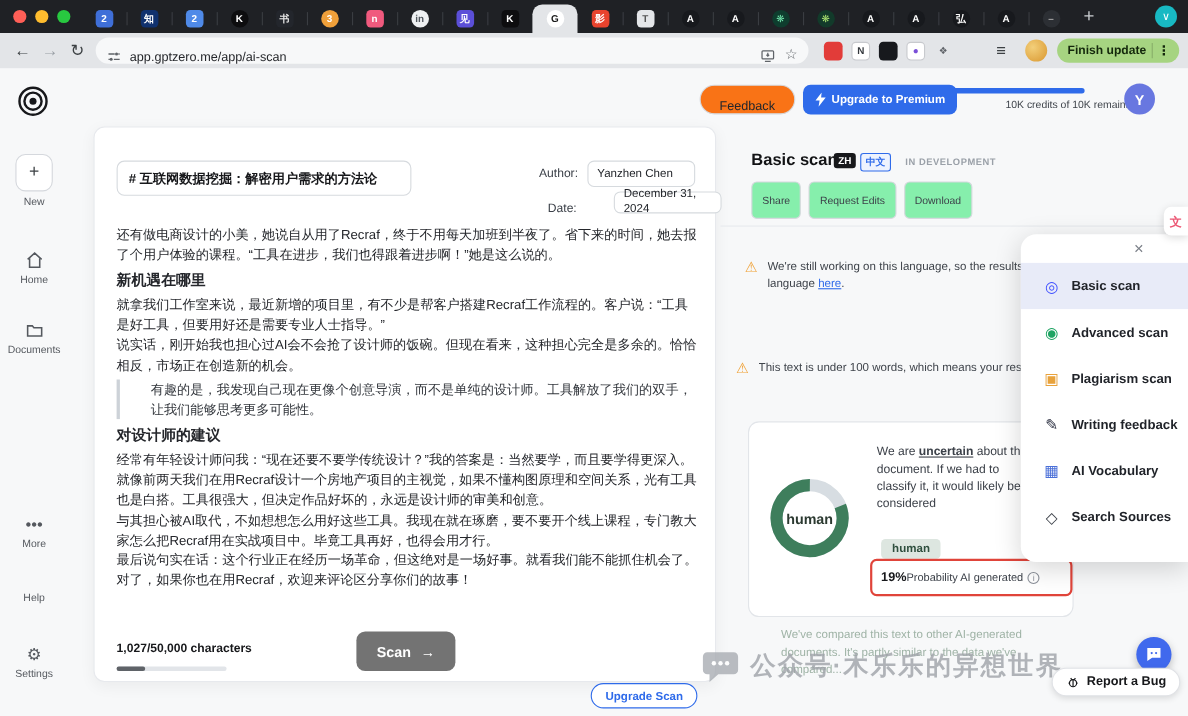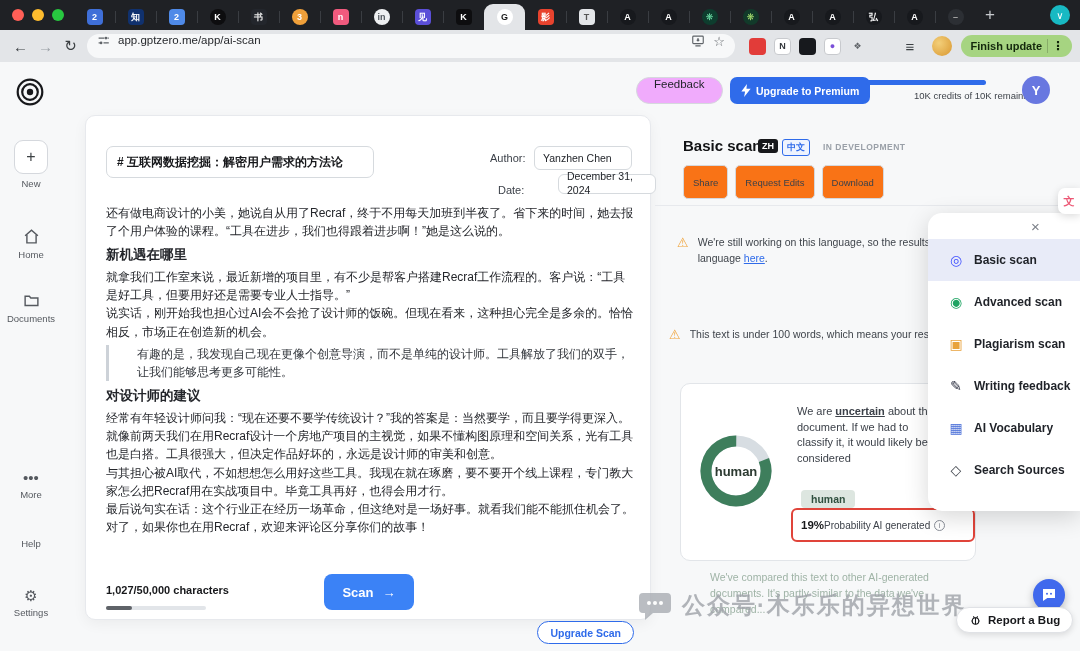--- a/index.html
+++ b/index.html
@@ -17,33 +17,33 @@
   .tab.active { background:#e3e5e8; }
   .favicon { width:16px; height:16px; border-radius:50%; font-size:9px; font-weight:bold; display:flex; align-items:center; justify-content:center; line-height:1; }
   .favicon.sq { border-radius:4px; }
   .newtab { color:#c7cace; font-size:17px; width:28px; text-align:center; cursor:pointer; }
   .tsspacer { flex:1; }
   .tabsearch { width:20px; height:20px; border-radius:50%; background:#18b9c3; color:#fff; font-size:10px; display:flex; align-items:center; justify-content:center; margin-right:10px; cursor:pointer; }
 
   .toolbar { position:absolute; top:30px; left:0; right:0; height:32px; background:#e3e5e8; display:flex; align-items:center; padding:0 8px; }
   .navic { color:#3c4043; font-size:15px; width:25px; text-align:center; cursor:pointer; }
   .navic.fwd { color:#9aa0a6; }
-  .omnibox { width:648px; height:24px; background:#f7f8f9; border-radius:12px; display:flex; align-items:flex-start; padding:0 10px; gap:8px; margin-left:4px; }
+  .omnibox { width:648px; height:24px; background:#f7f8f9; border-radius:12px; display:flex; align-items:flex-end; padding:0 10px; gap:8px; margin-left:4px; }
   .url { font-size:11.5px; color:#26282c; flex:1; }
   .boxic { color:#5f6368; font-size:13px; display:flex; align-items:center; }
   .extrow { display:flex; gap:8px; align-items:center; margin-left:14px; }
   .ext { width:17px; height:17px; border-radius:4px; font-size:9px; font-weight:bold; display:flex; align-items:center; justify-content:center; cursor:pointer; }
   .rightcluster { margin-left:auto; display:flex; align-items:center; gap:9px; }
   .tbavatar { width:20px; height:20px; border-radius:50%; background:radial-gradient(circle at 35% 35%, #f3cf7a, #d9972f); cursor:pointer; }
   .update { height:22px; background:#a6d481; border-radius:12px; display:flex; align-items:center; padding:0 4px 0 10px; font-size:11px; font-weight:bold; color:#14280c; gap:5px; cursor:pointer; }
   .kebab { color:#14280c; font-size:12px; padding:0 4px; border-left:1px solid rgba(0,0,0,0.18); }
 
   
   .logo { position:absolute; left:16px; top:78px; width:28px; height:28px; }
-  .feedback-btn { position:absolute; left:636px; top:77px; height:27px; padding:0 17px; border:1px solid #d5d8dd; border-radius:16px; background:#f0abfc; font-size:11.5px; color:#23262b; display:flex; align-items:flex-start; cursor:pointer; }
+  .feedback-btn { position:absolute; left:636px; top:77px; height:27px; padding:0 17px; border:1px solid #d5d8dd; border-radius:16px; background:#f97316; font-size:11.5px; color:#23262b; display:flex; align-items:flex-end; cursor:pointer; }
   .upgrade-btn { position:absolute; left:730px; top:77px; height:27px; padding:0 11px; border-radius:7px; background:#2f6bea; color:#fff; font-size:10.5px; font-weight:bold; display:flex; align-items:center; gap:5px; cursor:pointer; }
   .credits { position:absolute; left:866px; top:80px; width:120px; }
   .credits-bar { height:5px; border-radius:3px; background:#2f6bea; }
   .credits-text { margin-top:5px; font-size:9.5px; color:#3f444b; white-space:nowrap;margin-left:48px; }
   .user-avatar { position:absolute; left:1022px; top:76px; width:28px; height:28px; border-radius:50%; background:#6877e0; color:#fff; font-size:13px; font-weight:bold; display:flex; align-items:center; justify-content:center; cursor:pointer; }
 
   
   .side-new { position:absolute; left:14px; top:140px; width:34px; text-align:center; cursor:pointer; }
   .side-new .box { width:34px; height:34px; border:1px solid #d5d8dd; border-radius:9px; background:#fff; font-size:16px; color:#3c4043; display:flex; align-items:center; justify-content:center; }
   .side-lb { font-size:9.5px; color:#55595f; margin-top:4px; }
@@ -55,31 +55,31 @@
   .doccard { position:absolute; left:85px; top:115px; width:566px; height:505px; background:#fff; border:1px solid #e7e9ed; border-radius:10px; box-shadow:0 4px 14px rgba(0,0,0,0.05); }
   .doc-title { position:absolute; left:20px; top:30px; width:268px; height:32px; border:1px solid #d6dade; border-radius:7px; font-size:12px; font-weight:bold; color:#17181b; display:flex; align-items:center; padding:0 10px; white-space:nowrap; overflow:hidden; }
   .meta-lb { position:absolute; font-size:11px; color:#3c4149; }
   .meta-in { position:absolute; border:1px solid #d6dade; border-radius:6px; font-size:10.5px; color:#23262b; padding:0 8px; display:flex; align-items:center; background:#fff; }
   .doc-body { position:absolute; left:20px; top:88px; width:528px; font-size:12px; color:#24262b; line-height:1.52; }
   .doc-body .h { font-size:13.5px; font-weight:bold; margin:5px 0 2px; }
   .doc-body .quote { border-left:3px solid #cdd2d8; padding-left:28px; margin:4px 0; color:#33373d; }
   .char-count { position:absolute; left:20px; top:468px; font-size:11px; font-weight:bold; color:#17181b; }
   .hscroll { position:absolute; left:20px; top:490px; width:100px; height:4px; background:#e2e5e9; border-radius:2px; }
   .hscroll .fill { width:26px; height:4px; background:#5f6368; border-radius:2px; }
-  .scan-btn { position:absolute; left:238px; top:458px; width:90px; height:36px; background:#3b82f6; border-radius:8px; color:#fff; font-size:13px; font-weight:bold; display:flex; align-items:center; justify-content:center; gap:9px; cursor:pointer; }
+  .scan-btn { position:absolute; left:238px; top:458px; width:90px; height:36px; background:#737373; border-radius:8px; color:#fff; font-size:13px; font-weight:bold; display:flex; align-items:center; justify-content:center; gap:9px; cursor:pointer; }
   .upgrade-scan { position:absolute; right:16px; top:466px; height:23px; padding:0 12px; border:1.5px solid #2f6bea; border-radius:12px; color:#2f6bea; font-size:10.5px; font-weight:bold; display:flex; align-items:center; background:#fff; cursor:pointer;margin-top:39px; }
 
   
   .results { position:absolute; left:655px; top:115px; width:425px; height:536px; }
   .res-title { position:absolute; left:28px; top:22px; font-size:15px; font-weight:bold; color:#121315; }
   .badge-zh { position:absolute; left:103px; top:24px; background:#17181b; color:#fff; font-size:9px; font-weight:bold; padding:2px 4px; border-radius:3px; }
   .badge-cn { position:absolute; left:127px; top:24px; border:1px solid #2f6bea; color:#2f6bea; background:#eef3fe; font-size:9px; font-weight:bold; padding:1px 4px; border-radius:3px; }
   .res-status { position:absolute; left:168px; top:27px; font-size:8.5px; letter-spacing:0.5px; color:#9aa0a8; font-weight:bold; }
   .res-actions { position:absolute; left:28px; top:50px; display:flex; gap:7px; }
-  .res-btn { height:21px; padding:16px 9px; border:1px solid #d5d8dd; border-radius:5px; background:#f97316; font-size:9.5px; color:#3c4149; display:flex; align-items:center; cursor:pointer; }
+  .res-btn { height:21px; padding:16px 9px; border:1px solid #d5d8dd; border-radius:5px; background:#86efac; font-size:9.5px; color:#3c4149; display:flex; align-items:center; cursor:pointer; }
   .res-div { position:absolute; left:0; right:0; top:90px; height:1px; background:#e7e9ed; }
   .warn { position:absolute; display:flex; gap:9px; }
   .warn-ic { color:#f0a33a; font-size:13px; line-height:1.2; }
   .warn-text { font-size:10.5px; color:#3f444b; line-height:1.5; width:238px; }
   .warn-text .b { font-weight:bold; color:#23262b; }
   .clip { white-space:nowrap; overflow:hidden; }
   .wlink { color:#2f6bea; text-decoration:underline; cursor:pointer; }
   .rescard { position:absolute; left:25px; top:268px; width:296px; height:178px; background:#fff; border:1px solid #e2e5e9; border-radius:10px; }
   .donutwrap { position:absolute; left:16px; top:48px; width:78px; height:78px; }
   .donut-label { position:absolute; left:0; top:0; width:78px; height:78px; display:flex; align-items:center; justify-content:center; font-size:13px; font-weight:600; color:#2c3a31; }

